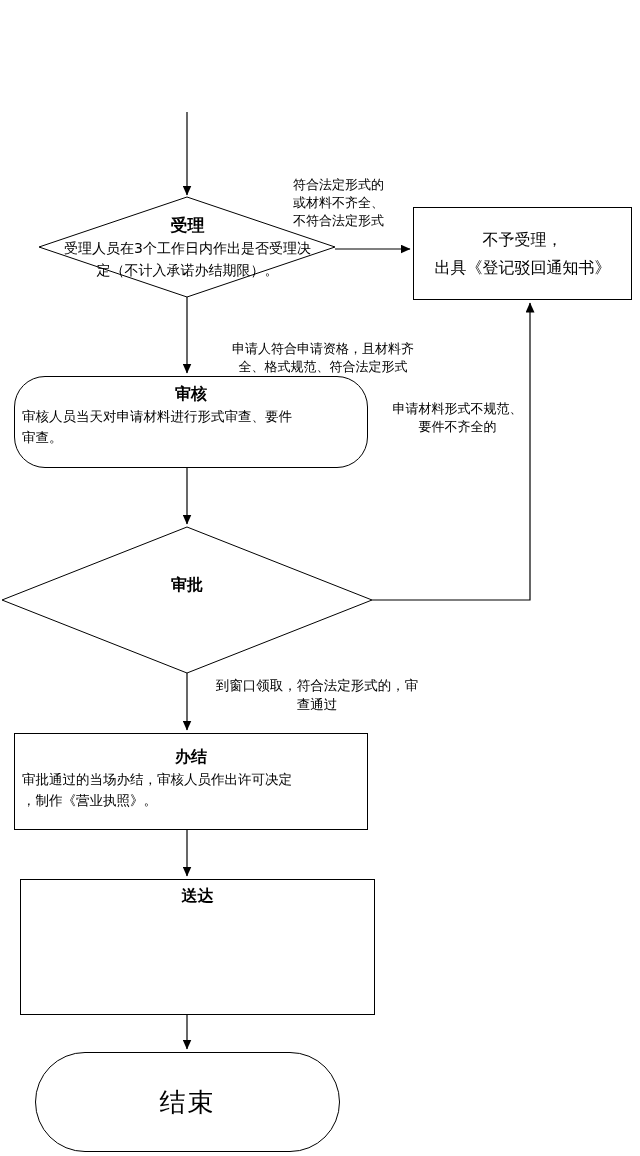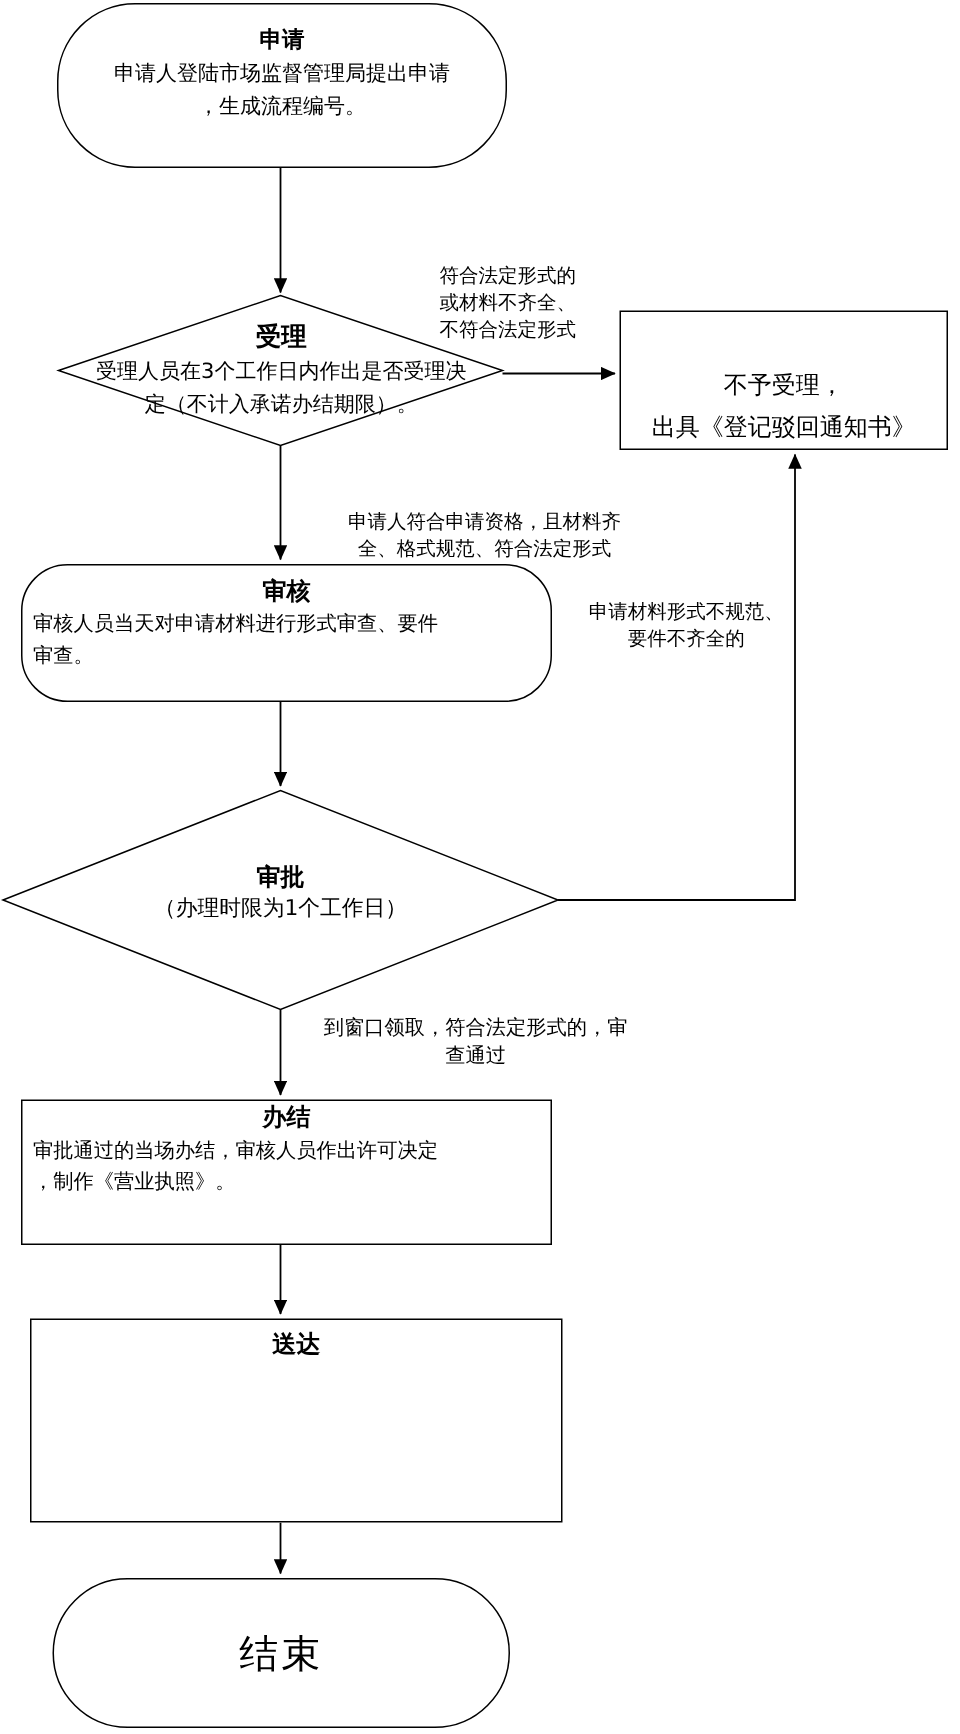--- a/index.html
+++ b/index.html
@@ -51,24 +51,24 @@
   .edge-label {
     position: absolute;
     font-size: 13px;
     line-height: 1.4;
     background: transparent;
   }
   
   .node-apply   { left: 38px;  top: 2px;    width: 300px; height: 110px; padding-top: 13px; }
   .node-apply .node-title { font-size: 15px; margin-bottom: 3px; }
   .node-reject  { left: 413px; top: 207px;  width: 219px; height: 93px;
-                  display: flex; align-items: flex-end; justify-content: center;
+                  display: flex; align-items: center; justify-content: center;
                   text-align: center; font-size: 16px; line-height: 1.75; }
   .node-review  { left: 14px;  top: 376px;  width: 354px; height: 92px; padding-top: 6px; border-radius: 31px; }
-  .node-complete{ left: 14px;  top: 733px;  width: 354px; height: 97px; padding-top: 0; }
+  .node-complete{ left: 14px;  top: 733px;  width: 354px; height: 97px; padding-top: 12px; }
   .node-deliver { left: 20px;  top: 879px;  width: 355px; height: 136px; padding-top: 5px; }
   .node-deliver .deliver-body {
     font-size: 13px; line-height: 1.5; padding: 2px 6px 0 8px; text-align: left;
   }
   .node-end     { left: 35px;  top: 1052px; width: 305px; height: 100px;
                   border-radius: 50px; display: flex; align-items: center; justify-content: center; }
   .node-end .end-text { font-size: 26px; letter-spacing: 2px; }
   
   .accept-text  { left: 30px;  top: 214px;  width: 315px; text-align: center; }
   .accept-text .node-title { font-size: 17px; margin-bottom: 1px; }
@@ -99,46 +99,40 @@
     <line x1="187" y1="112" x2="187" y2="195" stroke="#000" stroke-width="1.2" marker-end="url(#ah)"></line>
     <line x1="335" y1="249" x2="410" y2="249" stroke="#000" stroke-width="1.2" marker-end="url(#ah)"></line>
     <line x1="187" y1="297" x2="187" y2="373" stroke="#000" stroke-width="1.2" marker-end="url(#ah)"></line>
     <line x1="187" y1="468" x2="187" y2="524" stroke="#000" stroke-width="1.2" marker-end="url(#ah)"></line>
     <polyline points="372,600 530,600 530,303" fill="none" stroke="#000" stroke-width="1.2" marker-end="url(#ah)"></polyline>
     <line x1="187" y1="673" x2="187" y2="730" stroke="#000" stroke-width="1.2" marker-end="url(#ah)"></line>
     <line x1="187" y1="830" x2="187" y2="876" stroke="#000" stroke-width="1.2" marker-end="url(#ah)"></line>
     <line x1="187" y1="1015" x2="187" y2="1049" stroke="#000" stroke-width="1.2" marker-end="url(#ah)"></line>
   </svg>
 
-  <div class="node stadium node-apply">
-    <div class="node-title">申请</div>
-    <div class="body-center prelines">申请人登陆市场监督管理局提出申请
-，生成流程编号。</div>
-  </div>
 
   <div class="overlay-text accept-text">
     <div class="node-title">受理</div>
     <div class="body-center prelines">受理人员在3个工作日内作出是否受理决
 定（不计入承诺办结期限）。</div>
   </div>
 
   <div class="node node-reject">
     <div class="prelines">不予受理，
 出具《登记驳回通知书》</div>
   </div>
 
   <div class="node node-review">
     <div class="node-title">审核</div>
     <div class="body-left prelines">审核人员当天对申请材料进行形式审查、要件
 审查。</div>
   </div>
 
   <div class="overlay-text approve-text">
     <div class="node-title">审批</div>
-    <div class="approve-sub prelines">（办理时限为1个工作日）</div>
   </div>
 
   <div class="node node-complete">
     <div class="node-title">办结</div>
     <div class="body-left prelines">审批通过的当场办结，审核人员作出许可决定
 ，制作《营业执照》。</div>
   </div>
 
   <div class="node node-deliver">
     <div class="node-title">送达</div>

